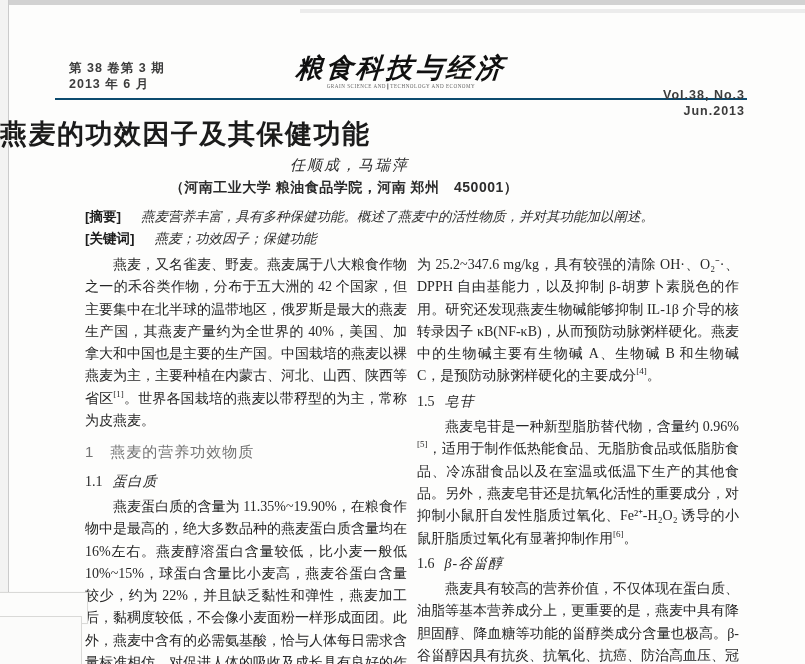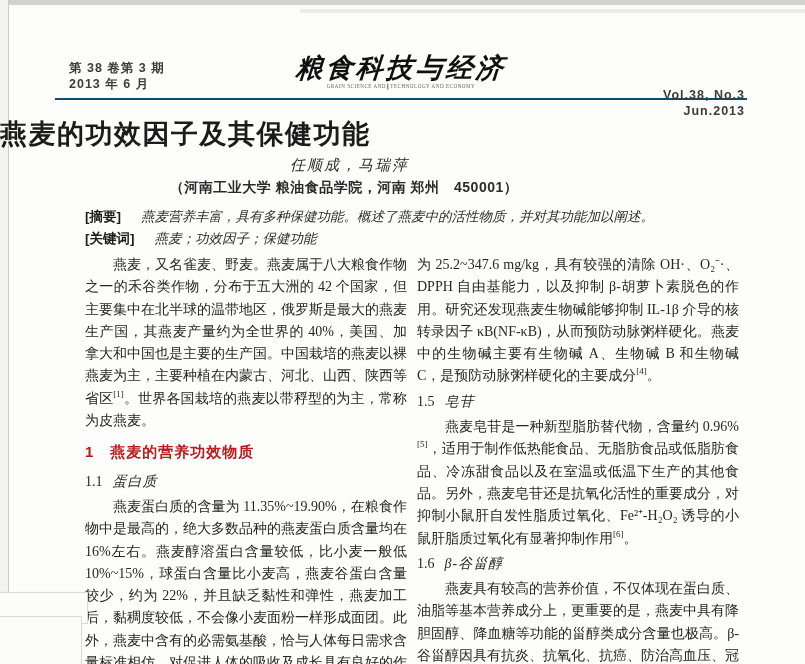--- a/index.html
+++ b/index.html
@@ -37,22 +37,22 @@
   .meta .label { font-family:"Liberation Sans",sans-serif; font-weight:bold; font-style:normal; color:#1d1d1d; margin-right:20px; }
   .meta .val { font-style:italic; color:#2e2e2e; }
 
   .col { position:absolute; top:254px; width:322px; font-size:14px; line-height:22.3px;
     text-align:justify; color:#262626; }
   .col-left  { left:85px; }
   .col-right { left:417px; }
   .col p { margin:0; text-indent:2em; }
   .col p.noindent { text-indent:0; }
   .col sup { font-size:9px; line-height:0; }
-  h2.sec { font-family:"Liberation Sans",sans-serif; font-size:15px; font-weight:bold;
-    color:#b91c1c; margin:9px 0 7px 0; letter-spacing:1px; }
+  h2.sec { font-family:"Liberation Sans",sans-serif; font-size:15px; font-weight:normal;
+    color:#737373; margin:9px 0 7px 0; letter-spacing:1px; }
   h3.subsec { font-size:14px; font-weight:normal; margin:3px 0 3px 0; }
   h3.subsec .num { font-family:"Liberation Serif",serif; margin-right:10px; }
   h3.subsec .t { font-style:italic; letter-spacing:1px; }
 </style>
 </head>
 <body>
 
 <div class="page">
 
   <div class="edge-top"></div>

